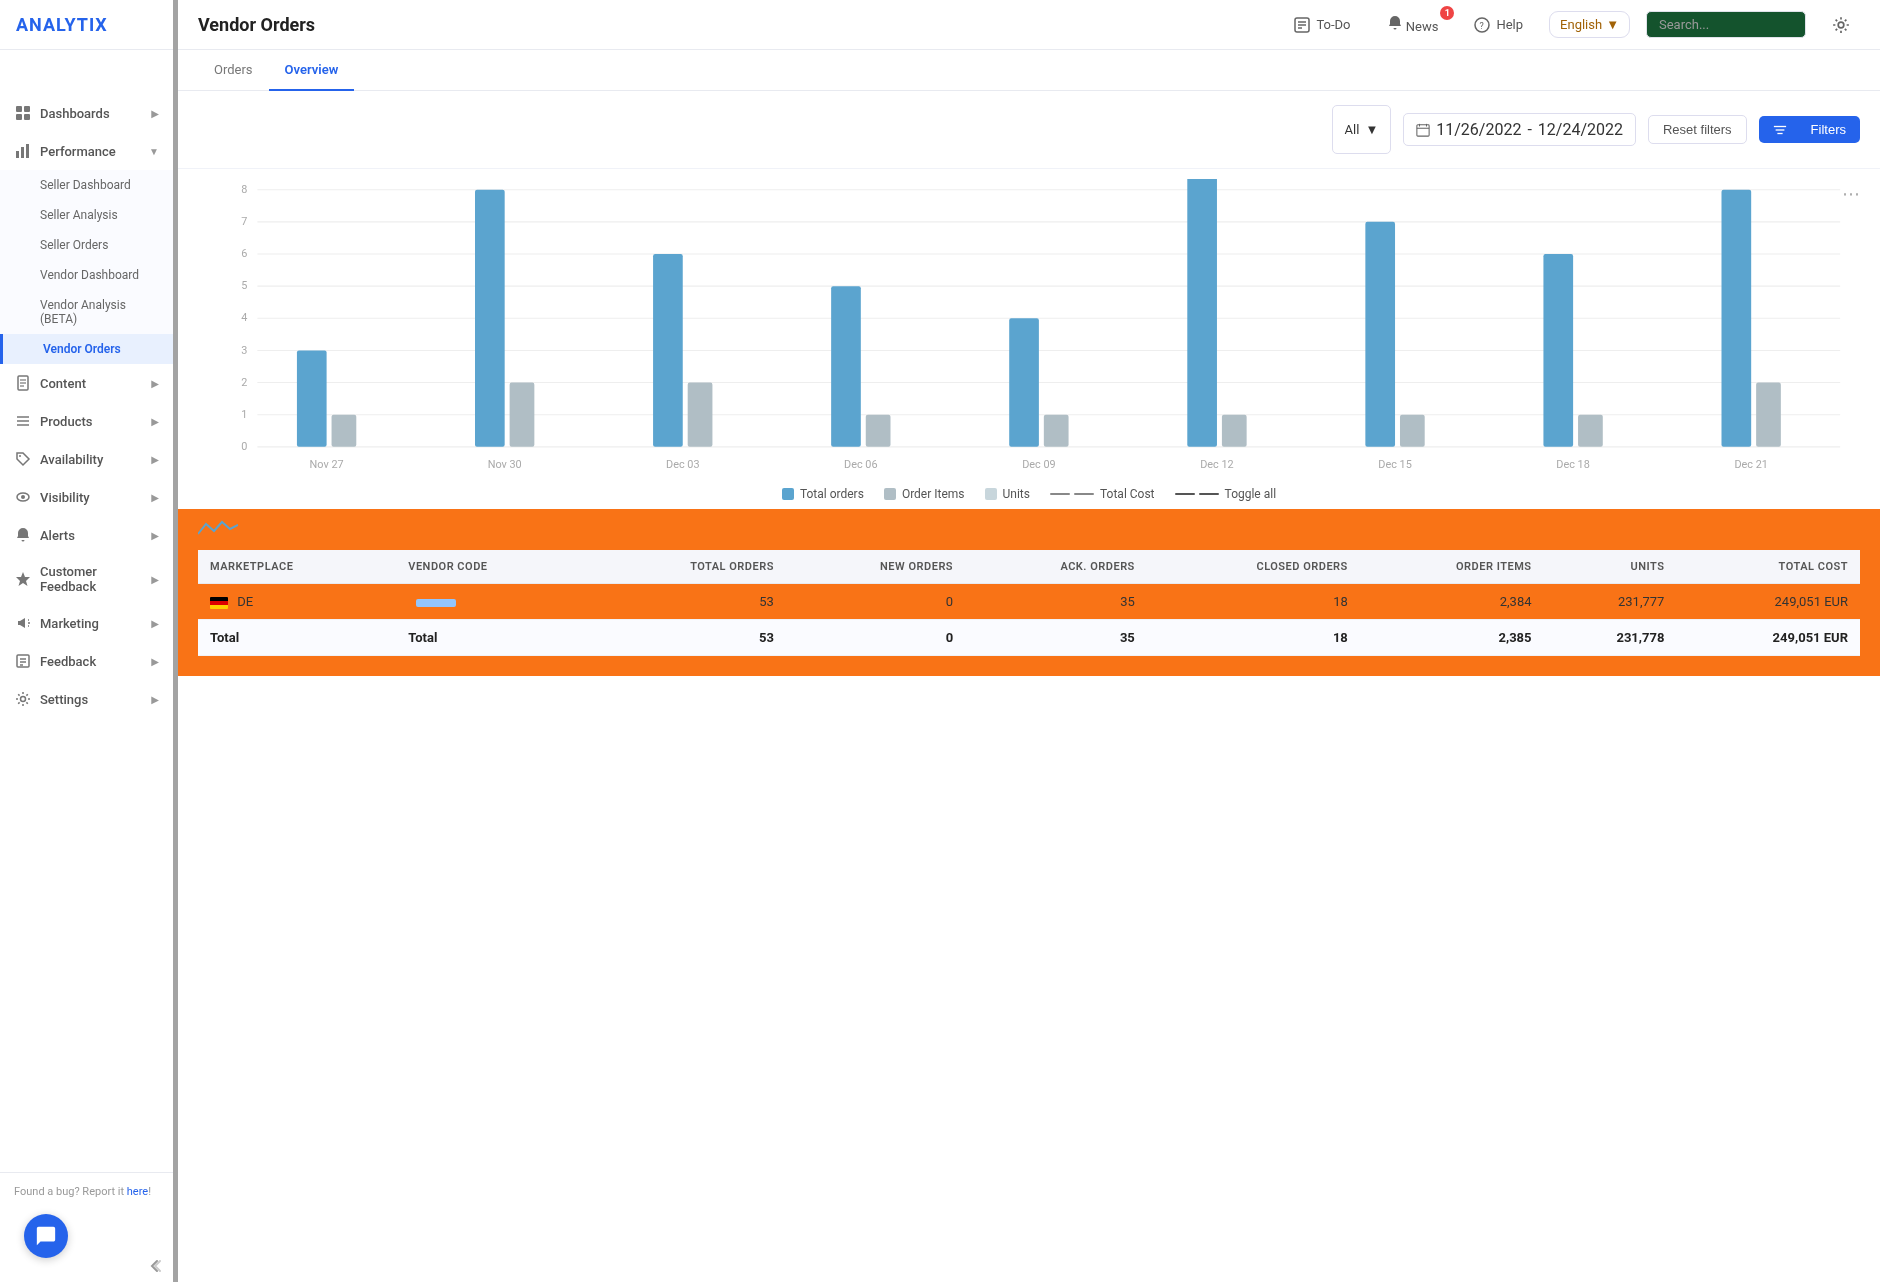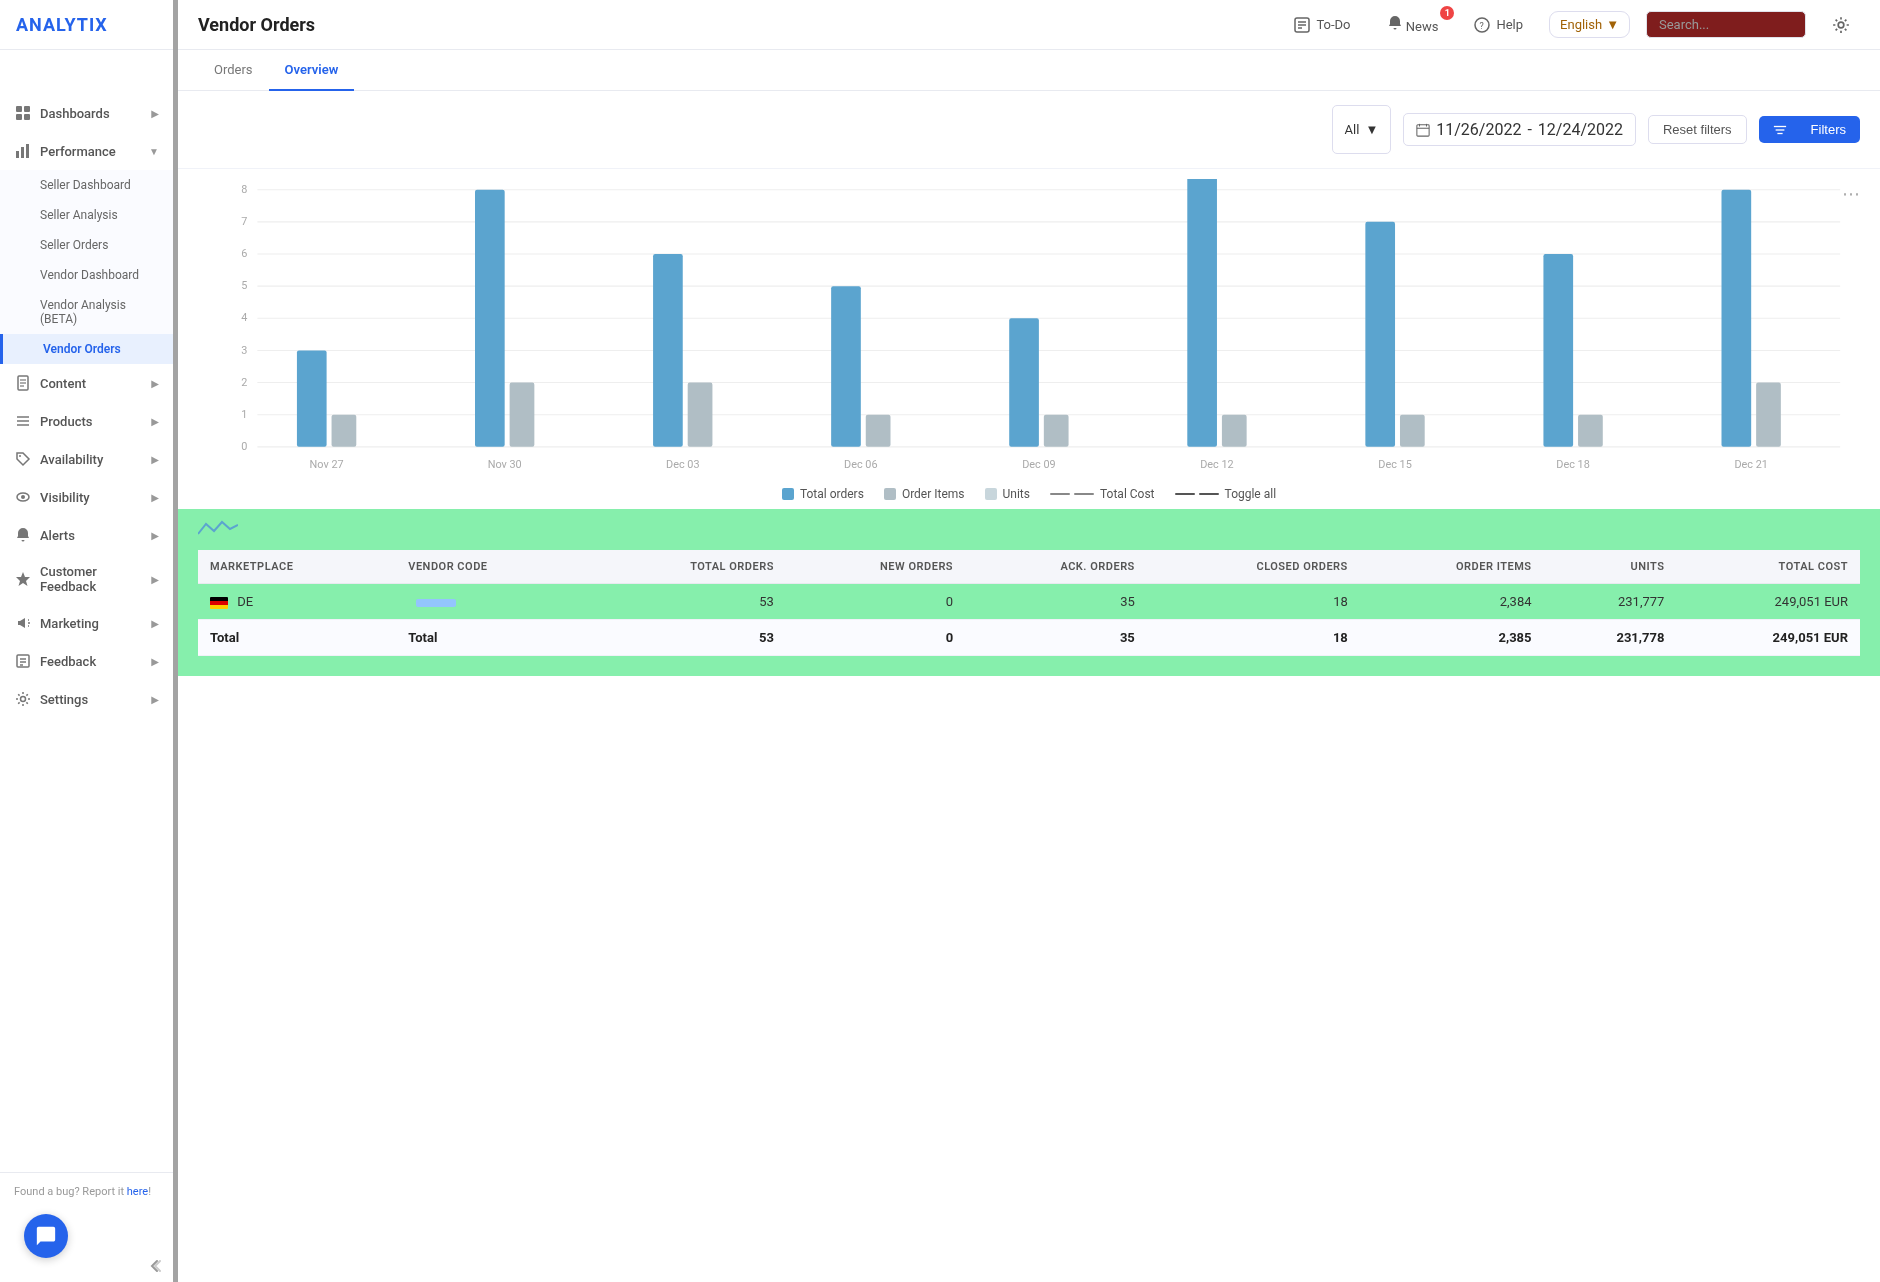--- a/index.html
+++ b/index.html
@@ -29,21 +29,21 @@
     
     .main { flex: 1; display: flex; flex-direction: column; overflow: hidden; }
 
     
     .topnav { display: flex; align-items: center; justify-content: space-between; background: #fff; border-bottom: 1px solid #e8eaf0; padding: 0 20px; height: 50px; flex-shrink: 0; }
     .topnav-left { display: flex; align-items: center; gap: 16px; }
     .page-title { font-size: 18px; font-weight: 700; color: #222; }
     .topnav-right { display: flex; align-items: center; gap: 16px; }
     .topnav-btn { display: flex; align-items: center; gap: 6px; cursor: pointer; color: #555; font-size: 13px; padding: 5px 10px; border-radius: 5px; }
     .lang-select { display: flex; align-items: flex-end; gap: 4px; border: 1px solid #dde; border-radius: 9px; padding: 5px 10px; cursor: pointer; font-size: 13px; color: #a16207; background: #fff; }
-    .search-box { background: #7f1d1d; border-radius: 5px; padding: 5px 12px; font-size: 13px; color: #999; width: 160px; border: 1px solid #e0e2ea; }
+    .search-box { background: #14532d; border-radius: 5px; padding: 5px 12px; font-size: 13px; color: #999; width: 160px; border: 1px solid #e0e2ea; }
     .bell-badge { position: relative; display: inline-block; }
     .badge { position: absolute; top: -4px; right: -6px; background: #ef4444; color: #fff; font-size: 9px; border-radius: 50%; width: 14px; height: 14px; display: flex; align-items: center; justify-content: center; font-weight: 700; }
 
     
     .content { flex: 1; overflow-y: auto; padding: 0; background: #fff; }
 
     
     .tabs { display: flex; border-bottom: 1px solid #e8eaf0; padding: 0 20px; background: #fff; }
     .tab { padding: 12px 16px; cursor: pointer; font-size: 13px; color: #777; border-bottom: 2px solid transparent; margin-bottom: -1px; }
     .tab.active { color: #2563eb; border-bottom: 2px solid #2563eb; font-weight: 600; }
@@ -63,21 +63,21 @@
     .legend-color { width: 12px; height: 12px; border-radius: 2px; }
     .legend-line { width: 20px; height: 2px; border-radius: 1px; }
 
     
     .chart-more { position: absolute; top: 14px; right: 20px; cursor: pointer; color: #aaa; font-size: 18px; }
 
     
     .chart-svg { width: 100%; height: 300px; }
 
     
-    .table-section { padding: 10px 20px 20px; background: #86efac; }
+    .table-section { padding: 10px 20px 20px; background: #f97316; }
     .wave-icon { width: 40px; height: 20px; margin-bottom: 8px; }
     table { width: 100%; border-collapse: collapse; font-size: 13px; }
     thead tr { background: #f5f6fa; }
     th { padding: 10px 12px; text-align: left; font-weight: 600; color: #555; font-size: 11px; text-transform: uppercase; letter-spacing: 0.5px; border-bottom: 1px solid #e8eaf0; }
     th.right { text-align: right; }
     td { padding: 10px 12px; border-bottom: 1px solid #f0f2f8; color: #333; }
     td.right { text-align: right; }
     .flag { display: inline-block; width: 18px; height: 12px; background: linear-gradient(to bottom, #000 33%, #dd0000 33%, #dd0000 66%, #ffce00 66%); margin-right: 6px; vertical-align: middle; border-radius: 1px; }
     .total-row td { font-weight: 700; background: #fafbff; color: #222; }
     .vendor-bar { display: inline-block; width: 40px; height: 8px; background: #93c5fd; border-radius: 2px; margin-left: 8px; vertical-align: middle; }

